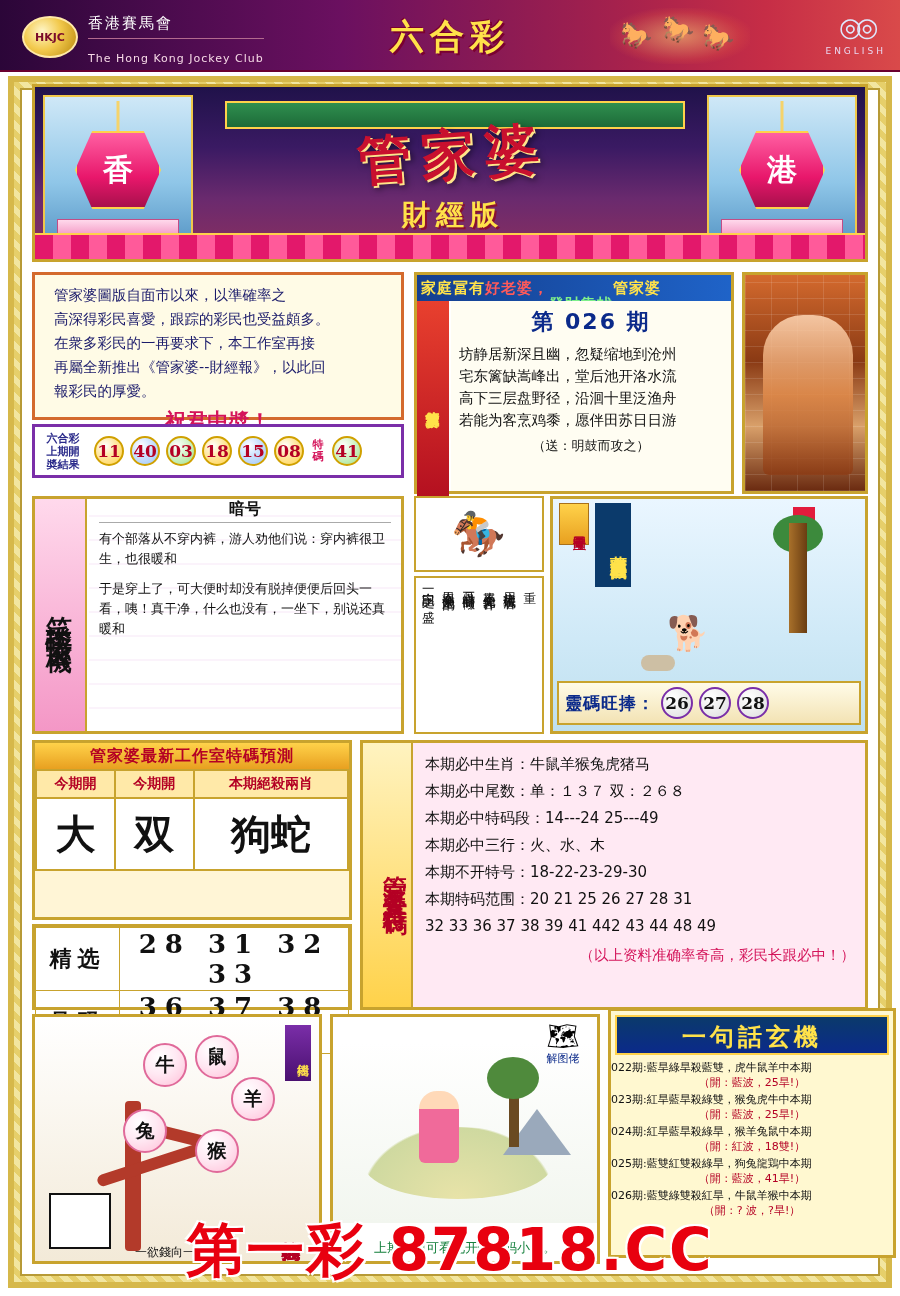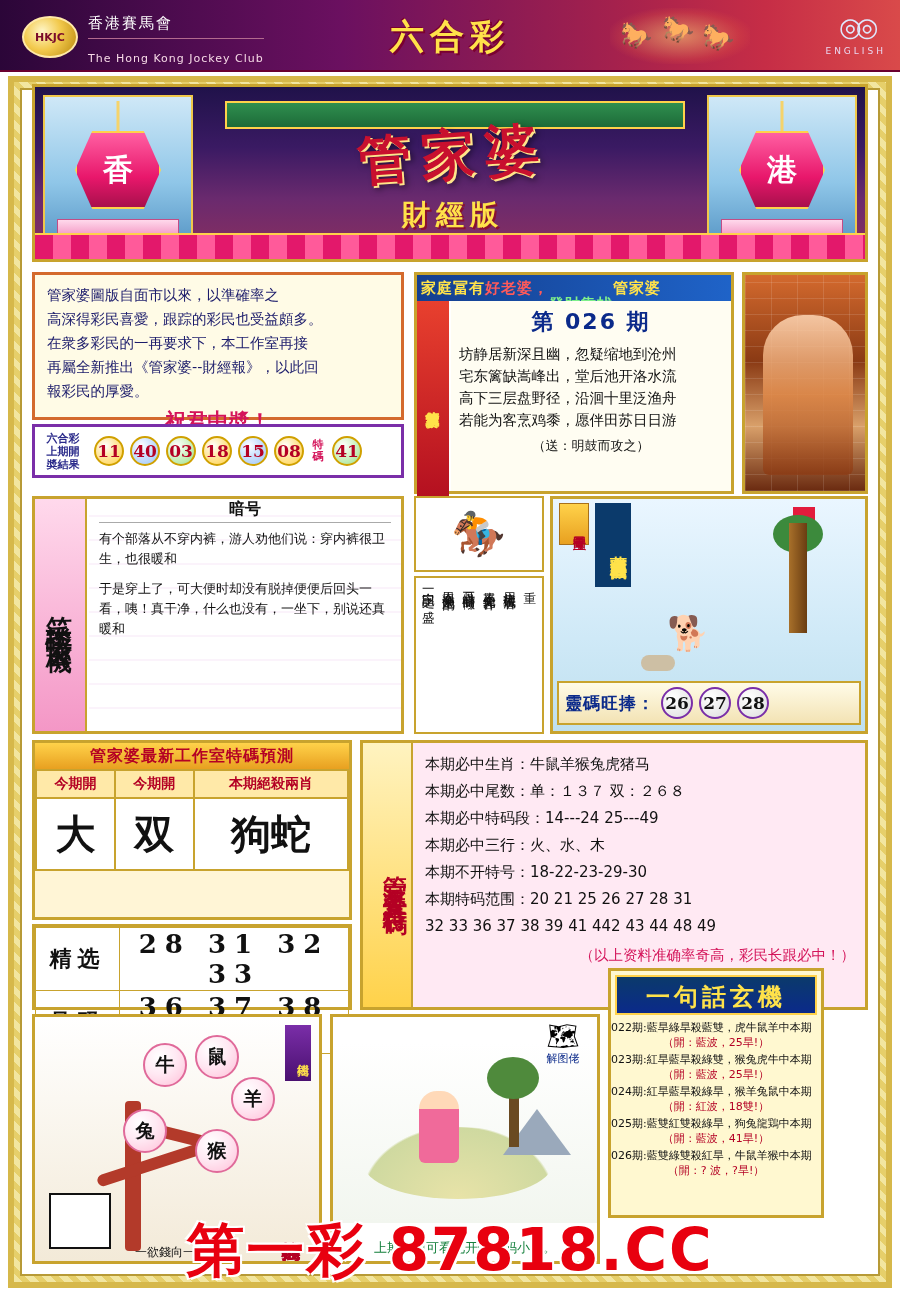--- a/index.html
+++ b/index.html
@@ -105,21 +105,21 @@
   }
 
   
   .box { position:absolute; border:3px solid #c8a32e; background:#fff; }
 
   
   .intro {
     left:32px; top:272px; width:372px; height:148px;
     background:#fffbe6; border:3px solid #d46a2e;
   }
-  .intro p { margin:0; padding:0 12px; font-size:14.5px; line-height:24px; color:#1b1b6b; }
+  .intro p { margin:0; padding:0 19px; font-size:14.5px; line-height:24px; color:#1b1b6b; }
   .intro .first { padding-top:8px; }
   .intro .bless {
     text-align:center; color:#d4145a; font-size:21px; font-weight:bold; margin-top:4px;
     font-family:"DejaVu Serif","Liberation Serif",serif;
   }
 
   
   .results {
     left:32px; top:424px; width:372px; height:54px;
     background:#fff; border:3px solid #7a2ea8;
@@ -299,21 +299,21 @@
   .midpic .mtn { position:absolute; right:26px; top:92px; width:0; height:0; border-left:34px solid transparent; border-right:34px solid transparent; border-bottom:46px solid #9aa9bb;}
   .midpic .tree2 { position:absolute; right:78px; top:60px; width:10px; height:70px; background:#6a4a22;}
   .midpic .tree2c { position:absolute; right:58px; top:40px; width:52px; height:42px; background:#4f8a3c; border-radius:50%;}
   .midpic .lady { position:absolute; left:86px; top:74px; width:40px; height:72px; background:linear-gradient(180deg,#ffd9b8 0 18px,#f06a9a 18px 100%); border-radius:18px 18px 6px 6px;}
   .midpic .icon-tr { position:absolute; right:6px; top:4px; width:56px; text-align:center; }
   .midpic .icon-tr .ic { font-size:26px; }
   .midpic .icon-tr .lb { font-size:11px; color:#0b2a8a; }
   .midpic .cap { position:absolute; left:0; right:0; bottom:4px; text-align:center; font-size:13px; color:#15803d; }
 
   
-  .bright { left:608px; top:968px; width:216px; height:250px; border:3px solid #c8a32e; background:#fff8d0; }
+  .bright { left:608px; top:1008px; width:288px; height:250px; border:3px solid #c8a32e; background:#fff8d0; }
   .bright-hd {
     height:40px; margin:4px; background:linear-gradient(180deg,#0b3a6b,#0b2a8a);
     color:#ffe24a; font-size:24px; font-weight:bold; text-align:center; line-height:40px;
     letter-spacing:4px; border:2px solid #ffd24a;
     font-family:"DejaVu Serif","Liberation Serif",serif;
   }
   .bright .row { padding:1px 0; font-size:11px; line-height:15px; color:#111; }
   .bright .row .sub { display:block; text-align:center; color:#b40024; }
 
   

